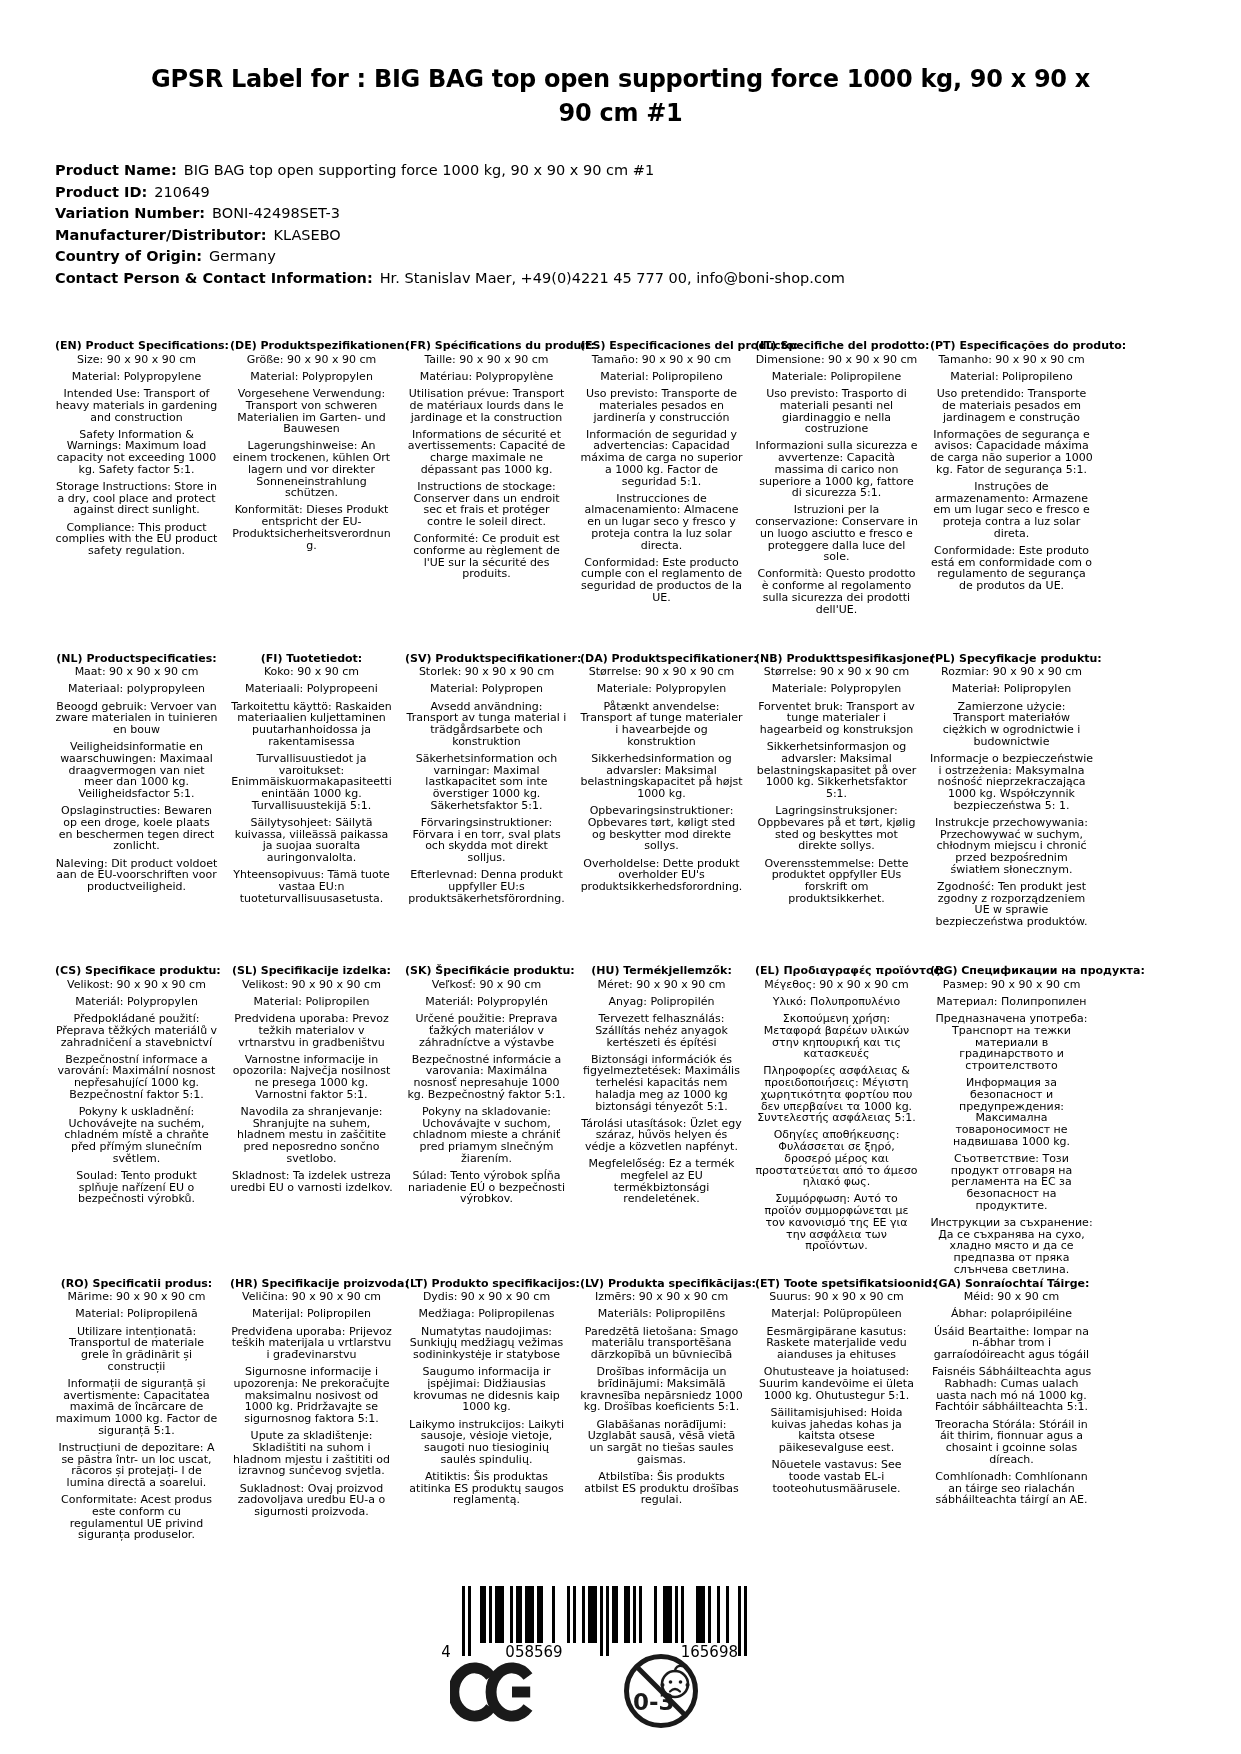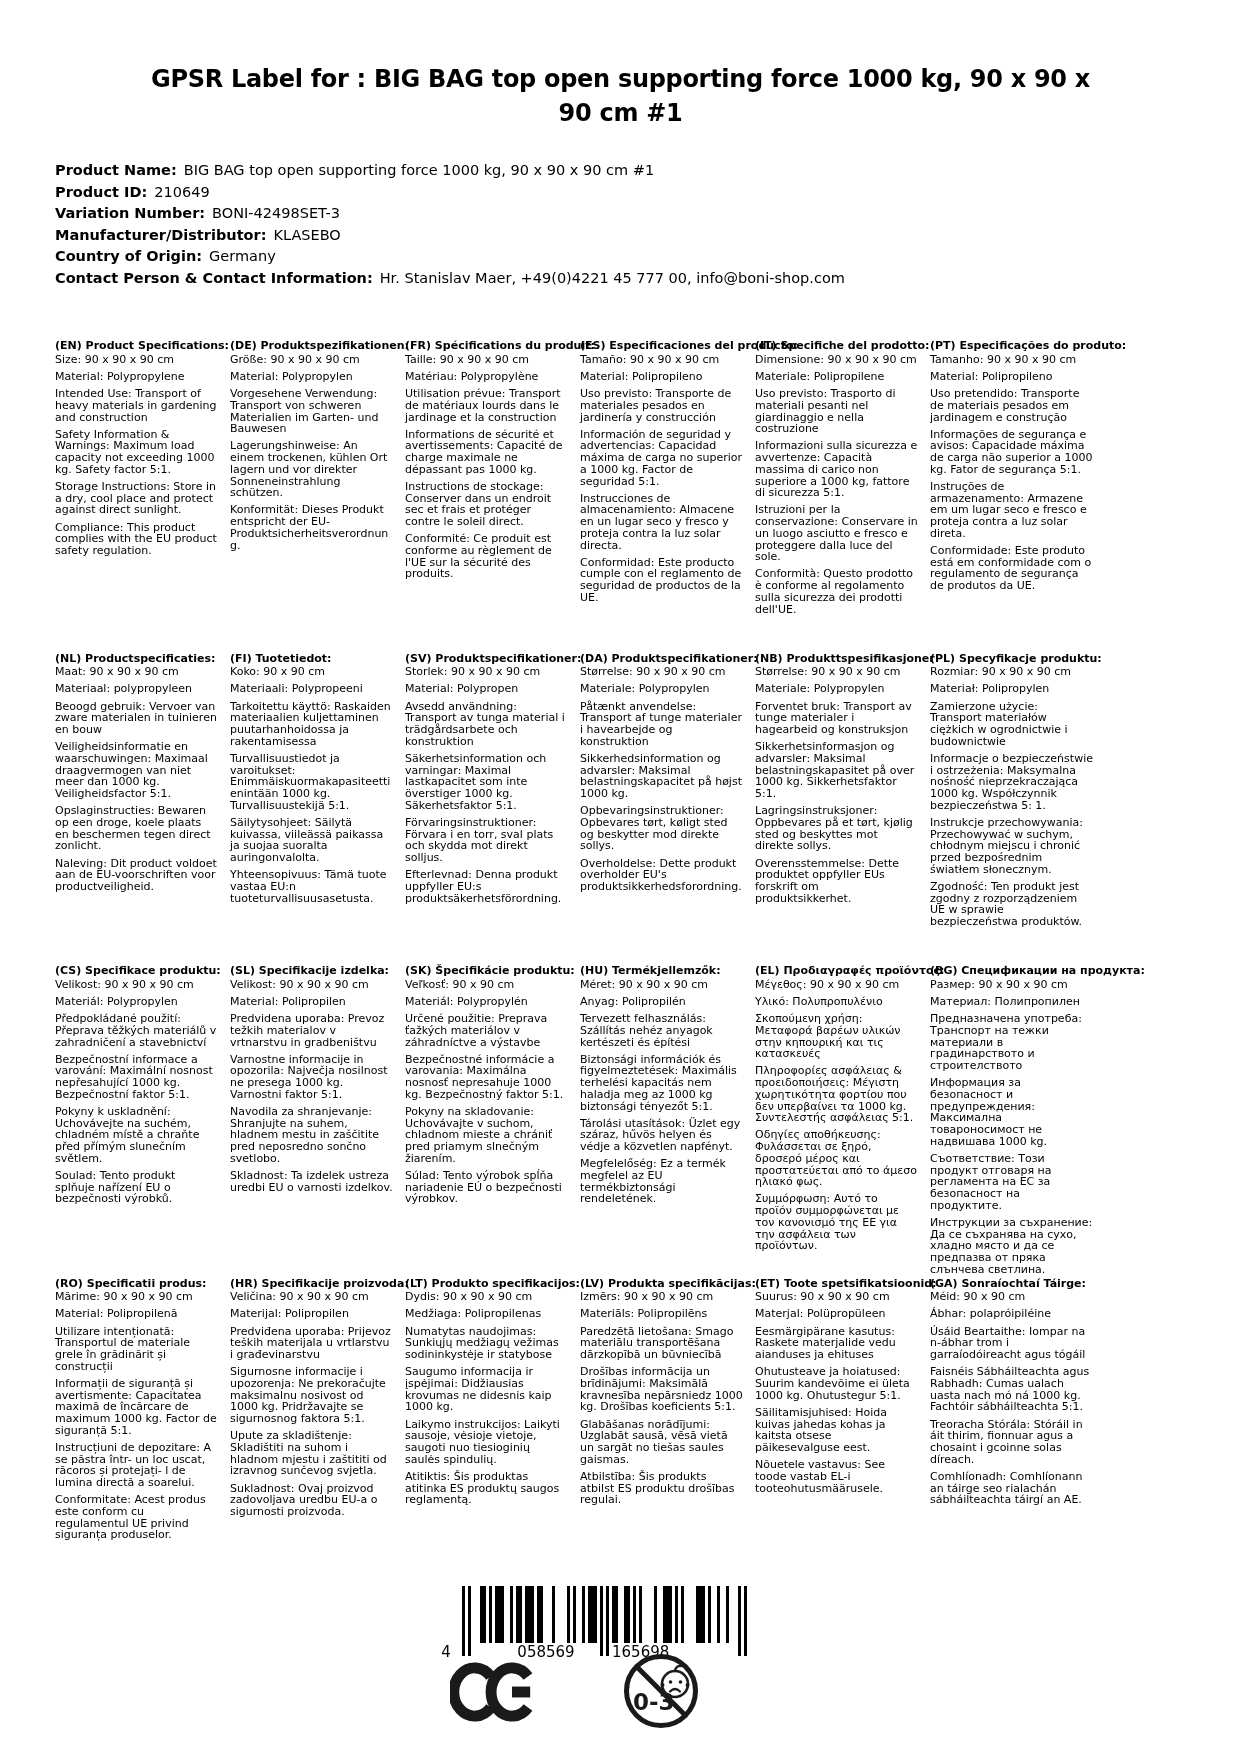--- a/index.html
+++ b/index.html
@@ -3,30 +3,30 @@
 <meta charset="utf-8">
 <style>
   html,body{margin:0;padding:0;background:#fff;}
   .page{position:relative;width:1241px;height:1754px;background:#ffffff;color:#000;
         font-family:"DejaVu Sans","Liberation Sans",sans-serif;overflow:hidden;}
   .title{position:absolute;top:46px;left:0;right:0;margin:16px auto;width:950px;
          text-align:center;font-size:24px;line-height:34px;font-weight:700;letter-spacing:-0.3px;}
   .info{position:absolute;top:160px;left:55px;font-size:14.5px;line-height:21.6px;}
   .info-line .lbl{font-weight:700;margin-right:7px;}
   .grid{position:absolute;top:340px;left:55px;display:grid;
-        grid-template-columns:repeat(6,175px);grid-auto-rows:312.5px;}
+        grid-template-columns:repeat(6,175px);grid-auto-rows:312.5px;text-align:center;}
   .cell{padding-right:12px;font-size:11px;line-height:11.7px;}
   .cell-h{font-weight:700;white-space:nowrap;margin:0 0 2px 0;font-size:11px;}
   .cell p{margin:0 0 5.5px 0;overflow-wrap:break-word;}
   .barcode{position:absolute;left:440px;top:1586px;width:307px;height:82px;}
   .barcode svg{position:absolute;left:0;top:0;}
   .bc-d{position:absolute;top:57px;font-size:15px;color:#000;}
   .bc-lead{left:-3px;width:18px;text-align:center;}
-  .bc-left{left:31px;width:126px;text-align:center;margin-left:12px;}
-  .bc-right{left:172px;width:126px;text-align:left;}
+  .bc-left{left:31px;width:126px;text-align:center;}
+  .bc-right{left:172px;width:126px;text-align:right;}
   .ce{position:absolute;left:450px;top:1662px;}
   .age{position:absolute;left:622px;top:1652px;}
   .age text{font-family:"DejaVu Sans","Liberation Sans",sans-serif;}
 </style>
 </head>
 <body>
 
 <div class="page">
 
   <h1 class="title">GPSR Label for : BIG BAG top open supporting force 1000 kg, 90 x 90 x 90 cm #1</h1>

